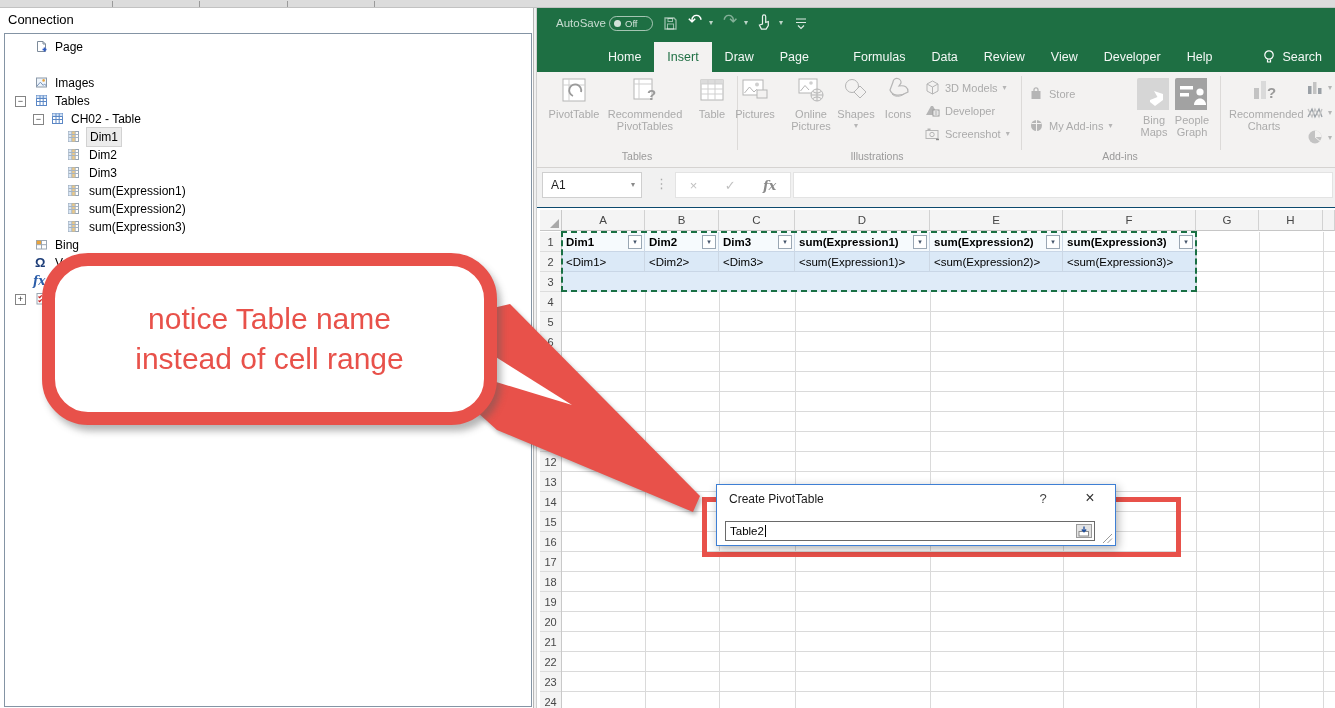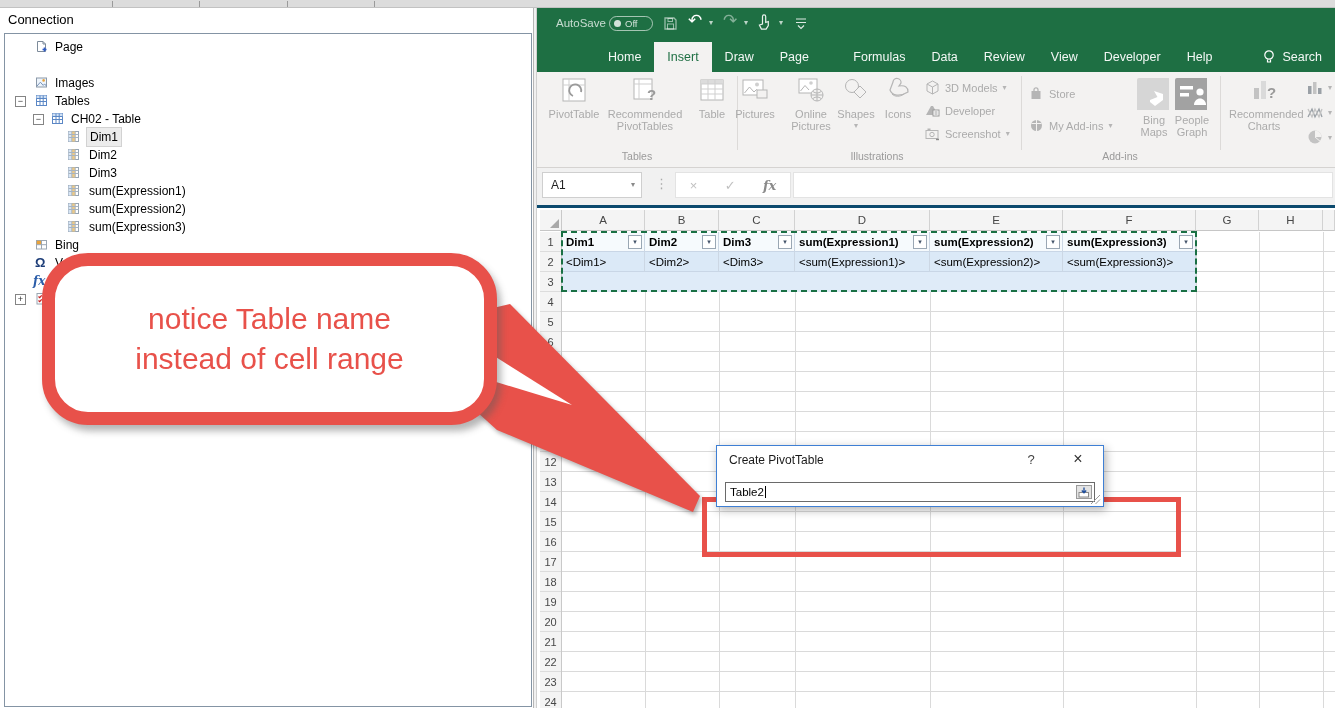--- a/index.html
+++ b/index.html
@@ -47,21 +47,21 @@
   .ribbon{left:537px;top:72px;width:798px;height:96px;background:#f3f2f1;border-bottom:1px solid #d5d3d1;box-sizing:border-box;}
   .rsep{position:absolute;top:4px;width:1px;height:74px;background:#dcdad8;}
   .rlabel{position:absolute;top:78px;font-size:10.5px;color:#9a9a9a;text-align:center;}
   .rbtn{position:absolute;top:4px;text-align:center;color:#ababab;font-size:11px;line-height:12px;}
   .rbtn .ric{display:block;margin:0 auto 4px;}
   .sbtn{position:absolute;display:flex;align-items:center;gap:5px;color:#ababab;font-size:11px;white-space:nowrap;}
   .ddarr{font-size:8px;color:#b5b5b5;}
   .tile{position:absolute;width:32px;height:32px;}
   .tile-label{position:absolute;text-align:center;color:#ababab;font-size:11px;line-height:12px;}
   
-  .frow{left:537px;top:168px;width:798px;height:40px;background:#f1f1f1;border-bottom:3px solid #0c4a6e;box-sizing:border-box;text-decoration:underline;}
+  .frow{left:537px;top:168px;width:798px;height:40px;background:#f1f1f1;border-bottom:1px solid #0c4a6e;box-sizing:border-box;text-decoration:underline;}
   .namebox{position:absolute;left:5px;top:4px;width:100px;height:26px;background:#fff;border:1px solid #cfcfcf;
            box-sizing:border-box;font-size:12px;color:#222;line-height:24px;padding-left:8px;}
   .namebox-arrow{position:absolute;right:6px;top:0;line-height:24px;font-size:8px;color:#8a8a8a;}
   .fdots{position:absolute;left:118px;top:8px;color:#aaa;font-size:13px;}
   .fbtns{position:absolute;left:138px;top:4px;width:116px;height:26px;background:#fff;border:1px solid #e3e3e3;
          box-sizing:border-box;display:flex;align-items:center;justify-content:space-around;}
   .fbx{color:#c0c0c0;font-size:13px;}
   .ffx{color:#8a8a8a;font-family:"DejaVu Serif",serif;font-style:italic;font-weight:bold;font-size:13px;}
   .finput{position:absolute;left:256px;top:4px;width:540px;height:26px;background:#fff;border:1px solid #e3e3e3;box-sizing:border-box;}
   
@@ -80,22 +80,22 @@
   .hc,.vc{box-sizing:border-box;border-right:1px solid #ccd7e4;border-bottom:1px solid #c9d6e6;display:flex;align-items:center;
           padding-left:4px;font-size:11.5px;color:#000;white-space:nowrap;overflow:hidden;}
   .hc{background:#f6fafd;font-weight:bold;}
   .vc{background:#dbe9f7;}
   .row3fill{position:absolute;left:562px;top:272px;width:634px;height:20px;background:#dfebf8;}
   .fbtn{position:absolute;top:235px;width:14px;height:14px;background:#fff;border:1px solid #9aa7b4;box-sizing:border-box;
         font-size:7px;line-height:12px;text-align:center;color:#44546a;}
   .marquee{left:561px;top:231px;width:636px;height:61px;border:2px dashed #1a7044;box-sizing:border-box;}
   
   .redrect{left:702px;top:497px;width:469px;height:50px;border:5px solid #e8514a;z-index:30;}
-  .dialog{left:716px;top:445px;width:386px;height:60px;background:#fff;border:1px solid #3e7fd4;z-index:40;
-          box-shadow:2px 3px 9px rgba(0,0,0,.3);}
+  .dialog{left:716px;top:484px;width:386px;height:60px;background:#fff;border:1px solid #3e7fd4;z-index:40;
+          box-shadow:2px 3px 9px rgba(0,0,0,.3);padding-left:12px;}
   .dlg-title{position:absolute;left:12px;top:7px;font-size:12px;color:#1a1a1a;}
   .dlg-help{position:absolute;right:64px;top:6px;font-size:13px;color:#444;width:16px;text-align:center;}
   .dlg-close{position:absolute;right:16px;top:4px;font-size:16px;color:#333;width:18px;text-align:center;}
   .dlg-input{position:absolute;left:8px;top:36px;width:370px;height:20px;background:#fff;border:1px solid #6a6a6a;
              box-sizing:border-box;font-size:11.5px;line-height:18px;padding-left:4px;}
   .caret{display:inline-block;width:1px;height:12px;background:#000;vertical-align:-2px;margin-left:1px;}
   .refedit{position:absolute;right:2px;top:2px;width:16px;height:14px;background:#e3e3e3;border:1px solid #9a9a9a;
            box-sizing:border-box;display:flex;align-items:center;justify-content:center;}
   .grip{position:absolute;right:2px;bottom:2px;}
   .bubble{left:42px;top:253px;width:429px;height:146px;background:#fff;border:13px solid #e8514a;border-radius:46px;

